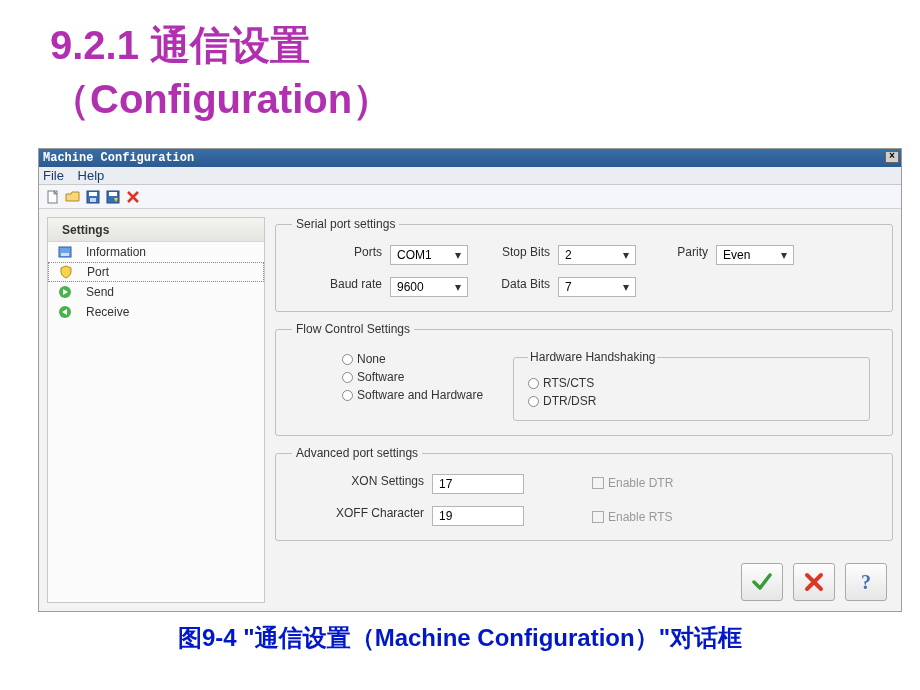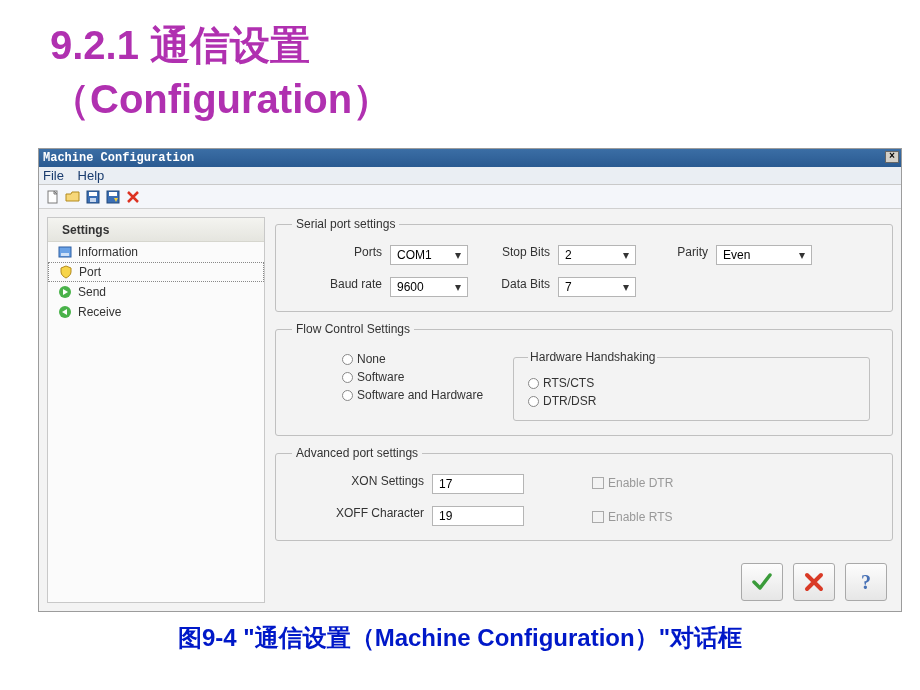--- a/index.html
+++ b/index.html
@@ -98,21 +98,21 @@
     padding-left: 14px;
     line-height: 24px;
     font-size: 12px;
   }
   .sidebar-item {
     height: 20px;
     line-height: 20px;
     padding-left: 10px;
     display: flex;
     align-items: center;
-    gap: 6px;
+    gap: 14px;
     cursor: pointer;
     color: #333;
     font-size: 12px;
   }
   .sidebar-item.selected {
     border: 1px dotted #888;
     margin: 0;
   }
   .si-icon { width: 14px; height: 14px; flex-shrink: 0; }
   .main-panel {
@@ -320,21 +320,21 @@
           <div class="combo" style="width:78px">
             <span>COM1</span>
             <span class="arrow">▾</span>
           </div>
           <div class="fld-label" style="width:90px">Stop Bits</div>
           <div class="combo" style="width:78px">
             <span>2</span>
             <span class="arrow">▾</span>
           </div>
           <div class="fld-label" style="width:80px">Parity</div>
-          <div class="combo" style="width:96px">
+          <div class="combo" style="width:78px">
             <span>Even</span>
             <span class="arrow">▾</span>
           </div>
         </div>
         <div class="row">
           <div class="fld-label" style="width:98px">Baud rate</div>
           <div class="combo" style="width:78px">
             <span>9600</span>
             <span class="arrow">▾</span>
           </div>

